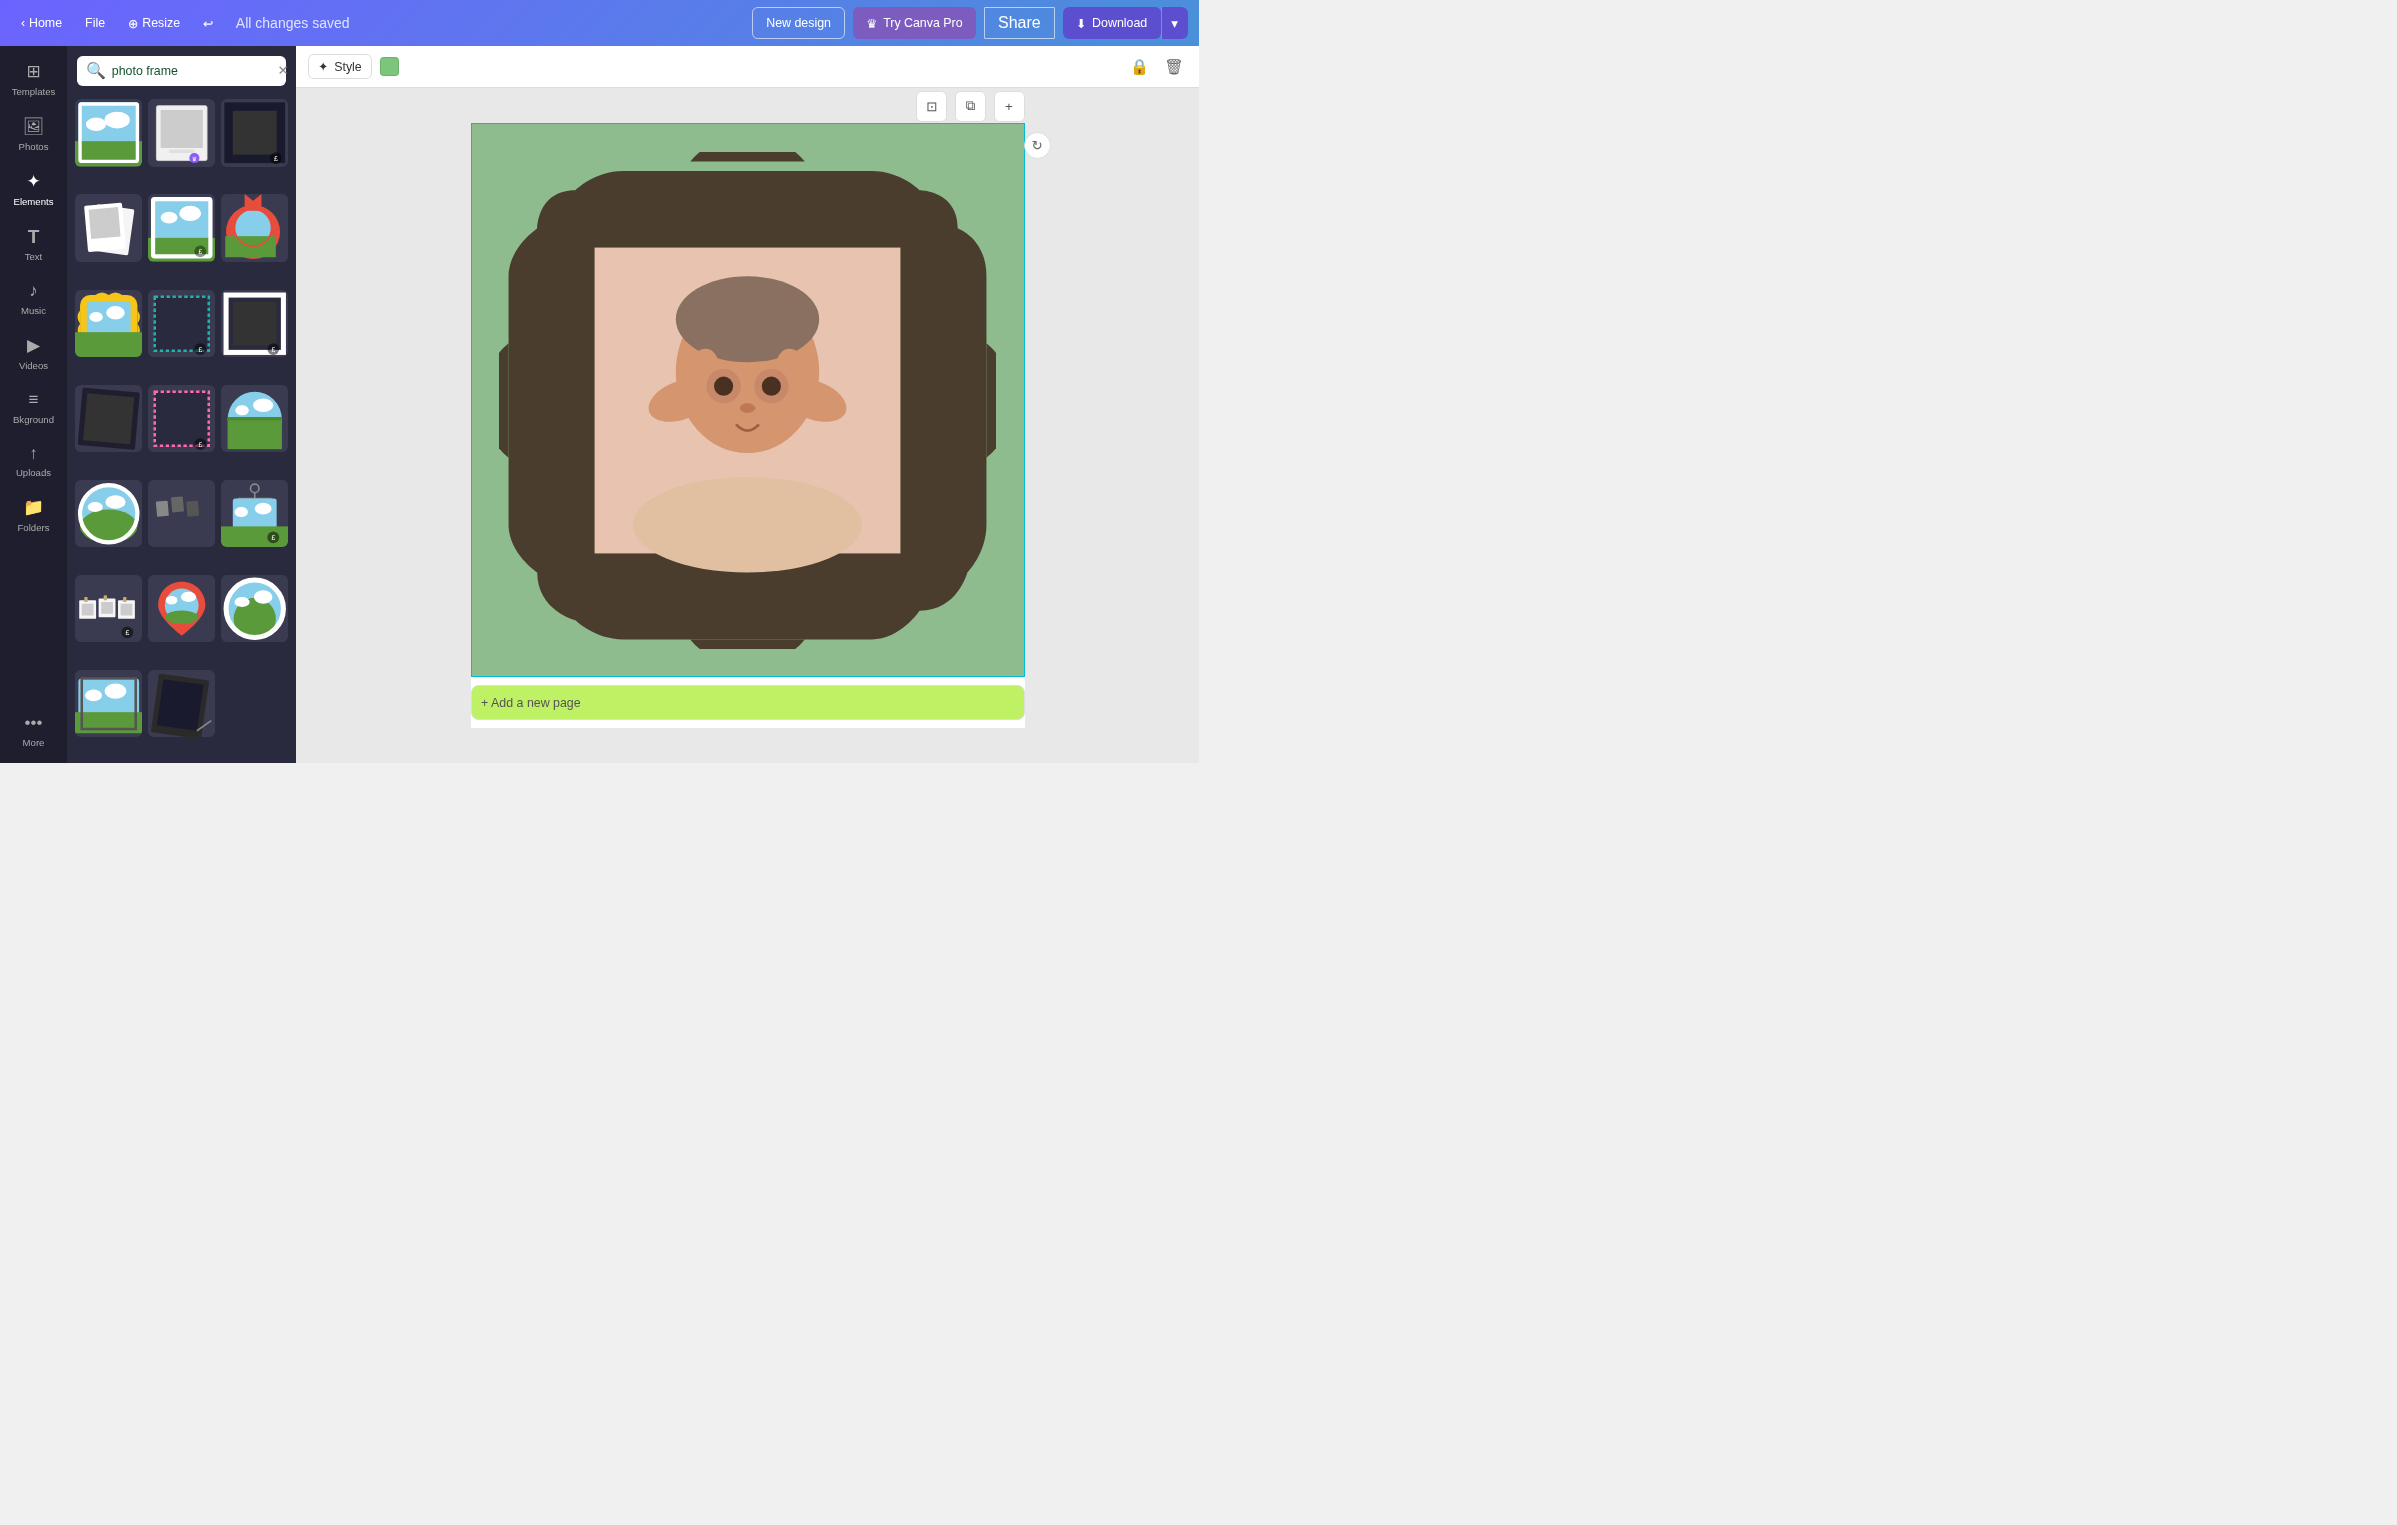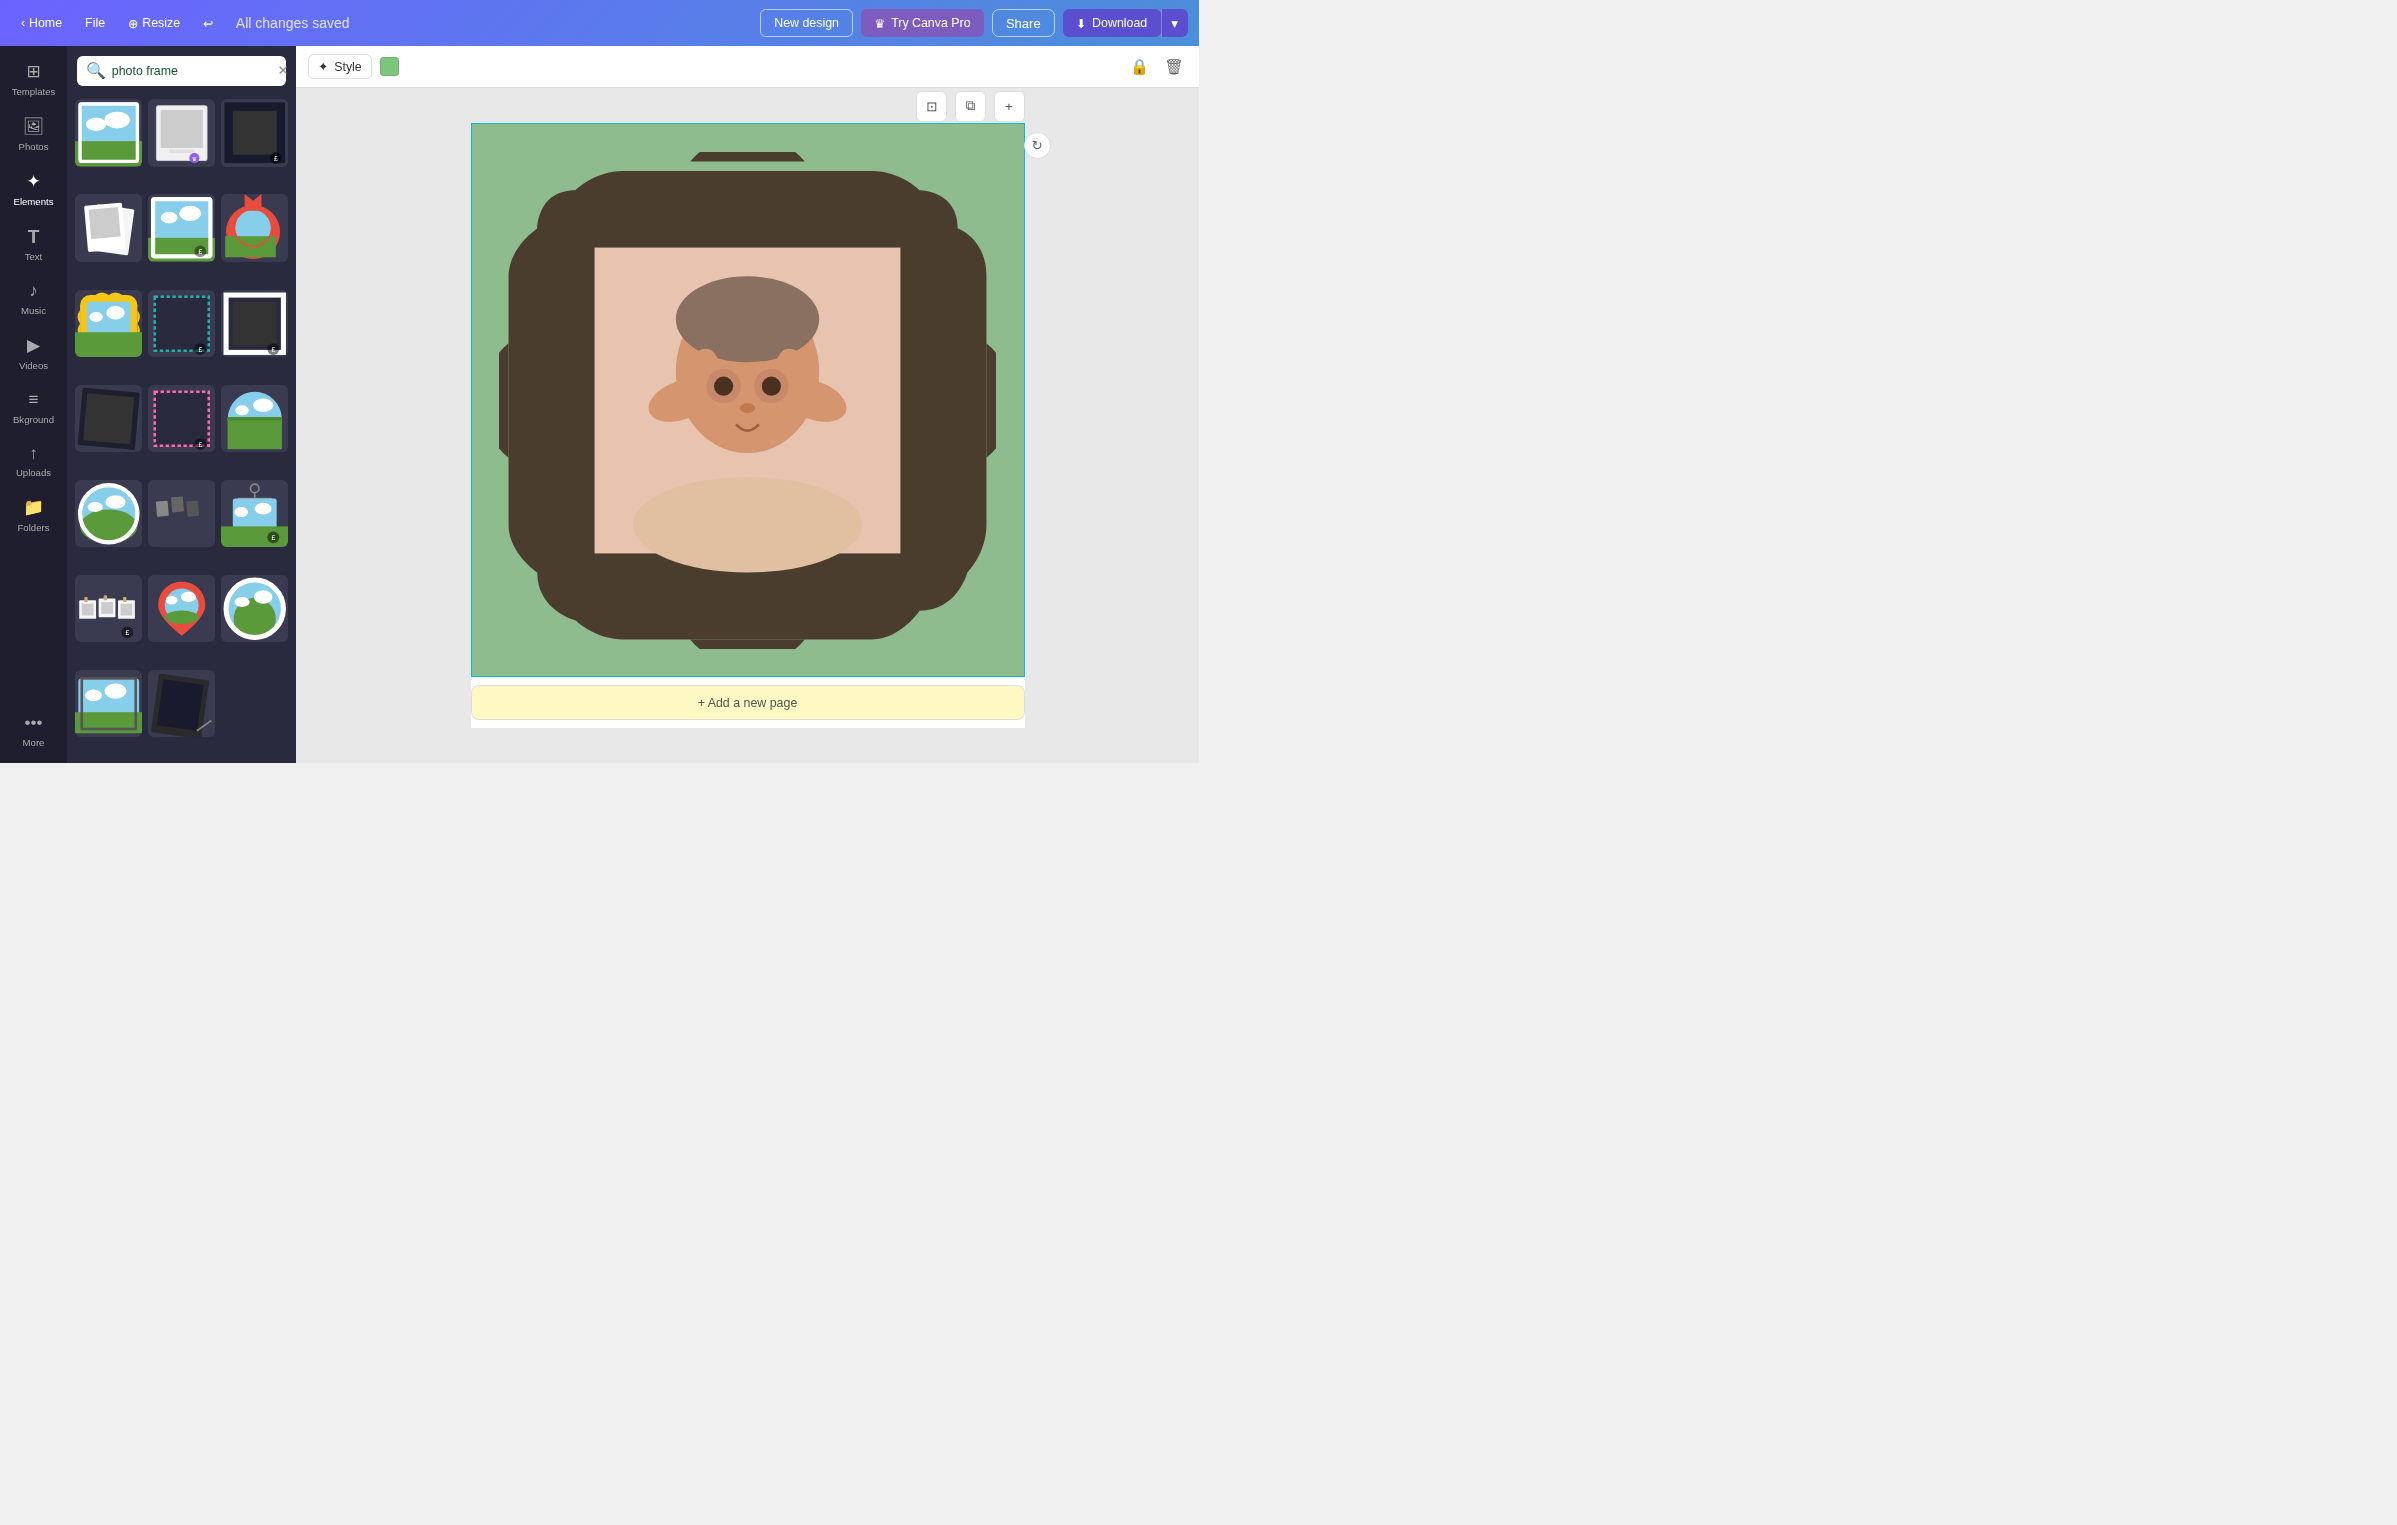--- a/index.html
+++ b/index.html
@@ -22,21 +22,21 @@
       background: none; border: 1px solid rgba(255,255,255,0.6); color: white;
       padding: 5.7px 13.4px; border-radius: 5.7px; cursor: pointer; font-size: 12.4px;
     }
     .btn-try-pro {
       background: #7c5cbf; border: none; color: white;
       padding: 5.7px 13.4px; border-radius: 5.7px; cursor: pointer; font-size: 12.4px;
       display: flex; align-items: center; gap: 5.7px;
     }
     .btn-share {
       background: none; border: 1px solid rgba(255,255,255,0.6); color: white;
-      padding: 5.7px 13.4px; border-radius: 7px; cursor: pointer; font-size: 13px;
+      padding: 5.7px 13.4px; border-radius: 1px; cursor: pointer; font-size: 16px;
     }
     .btn-download {
       background: #5b4fcf; border: none; color: white;
       padding: 5.7px 13.4px; border-radius: 5.7px; cursor: pointer; font-size: 12.4px;
       display: flex; align-items: center; gap: 5.7px;
     }
     .btn-download-arrow {
       background: #5b4fcf; border: none; border-left: 1px solid rgba(255,255,255,0.3); color: white;
       padding: 5.7px 9.6px; border-radius: 0 5.7px 5.7px 0; cursor: pointer;
     }
@@ -147,22 +147,22 @@
     }
     .canvas-action-btn {
       background: white; border: 1px solid #ddd; border-radius: 5.7px;
       width: 31px; height: 31px; display: flex; align-items: center; justify-content: center;
       cursor: pointer; color: #555; font-size: 13.4px;
     }
 
     
     #add-page-btn {
       margin: 7.6px auto; width: 554px; padding: 9.6px;
-      background: #fef9c3; border: 1px solid #ddd; border-radius: 7.6px;
-      cursor: pointer; color: #555; font-size: 12.4px; text-align: center;
+      background: #bef264; border: 1px solid #ddd; border-radius: 7.6px;
+      cursor: pointer; color: #555; font-size: 12.4px; text-align: left;
       display: block;
     }
   </style>
 </head>
 <body>
 
 <div id="topbar">
   <div class="topbar-left">
     <button class="topbar-btn">
       <span>‹</span>

